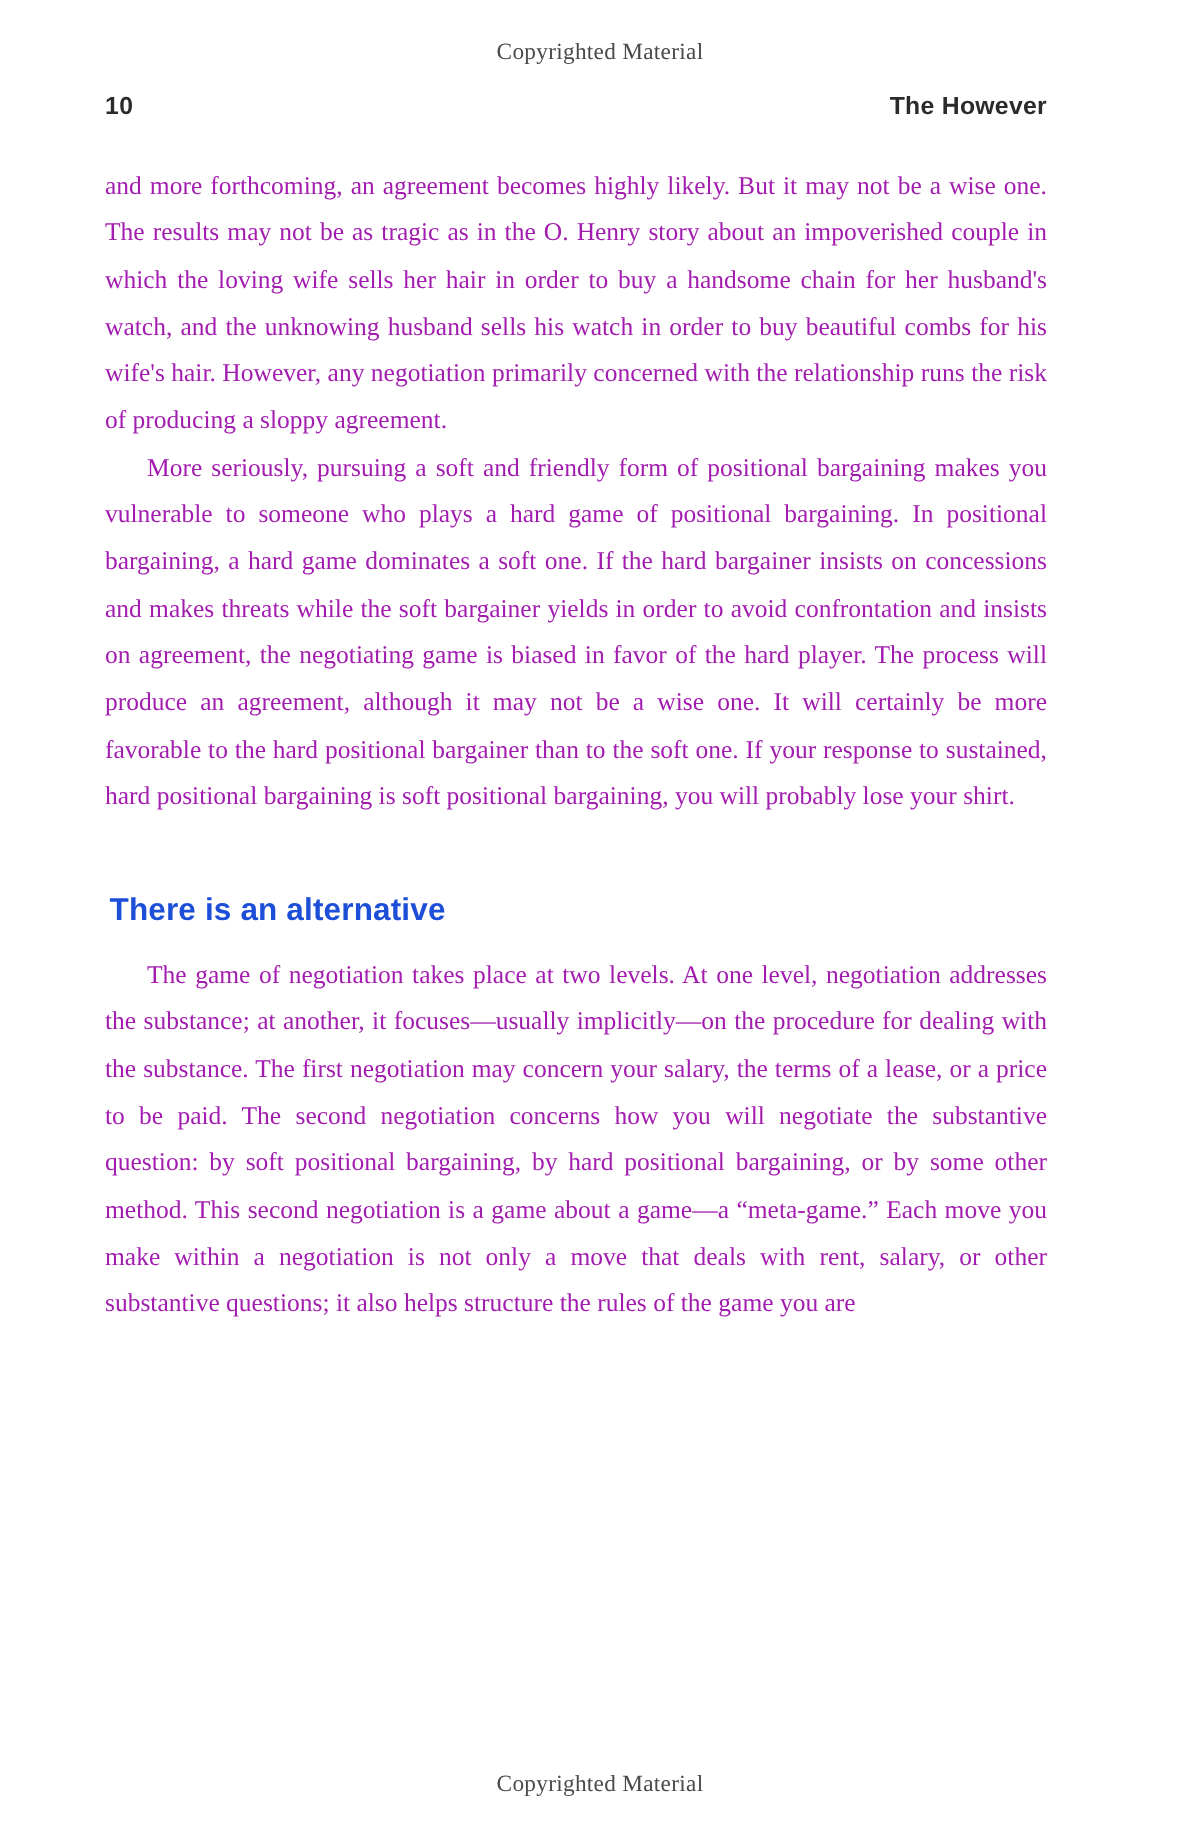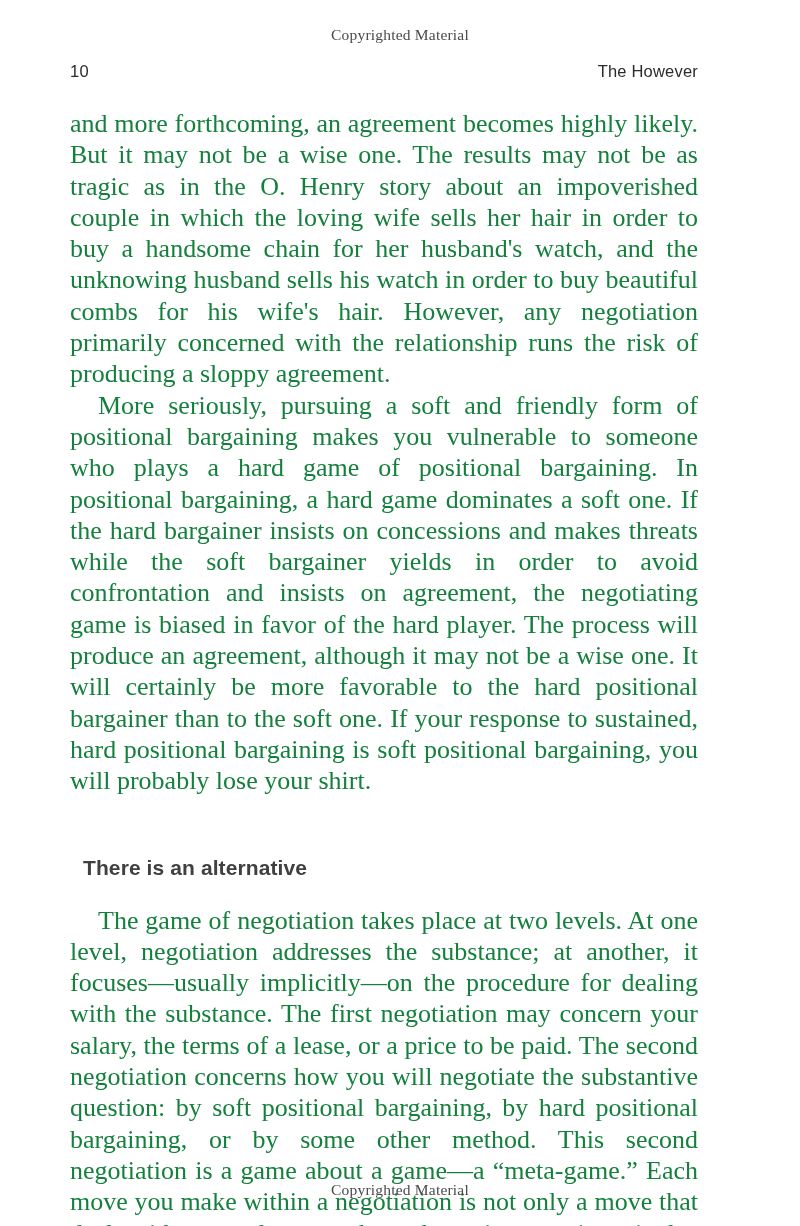--- a/index.html
+++ b/index.html
@@ -46,57 +46,58 @@
     position: absolute;
     top: 62px;
     left: 70px;
     width: 628px;
     display: flex;
     justify-content: space-between;
     align-items: flex-end;
     font-family: "Liberation Sans", sans-serif;
     font-size: 16.5px;
     color: #2b2b2b;
+    font-weight: bold;
   }
   .folio {
     font-family: "Liberation Sans", sans-serif;
     font-size: 16.5px;
     letter-spacing: 0.3px;
   }
   .chapter-title {
     font-family: "Liberation Sans", sans-serif;
     font-size: 16.5px;
     letter-spacing: 0.2px;
   }
   .body-col {
     position: absolute;
     top: 108px;
     left: 70px;
     width: 628px;
   }
   p.para {
     margin: 0;
     font-family: "Liberation Serif", serif;
-    font-size: 26px;
+    font-size: 17px;
     line-height: 31.3px;
     text-align: justify;
     text-justify: inter-word;
-    color: #15803d;
+    color: #a21caf;
     hyphens: manual;
   }
   p.indent {
     text-indent: 28px;
   }
   h2.section-heading {
-    margin: 13px;
+    margin: 3px;
     font-family: "Liberation Sans", sans-serif;
     font-weight: bold;
     font-size: 21px;
     line-height: 28px;
-    color: #404040;
+    color: #1d4ed8;
     padding-top: 44px;
     padding-bottom: 10px;
     letter-spacing: 0.1px;
   }
 </style>
 </head>
 <body>
 
 <div class="page">
 

